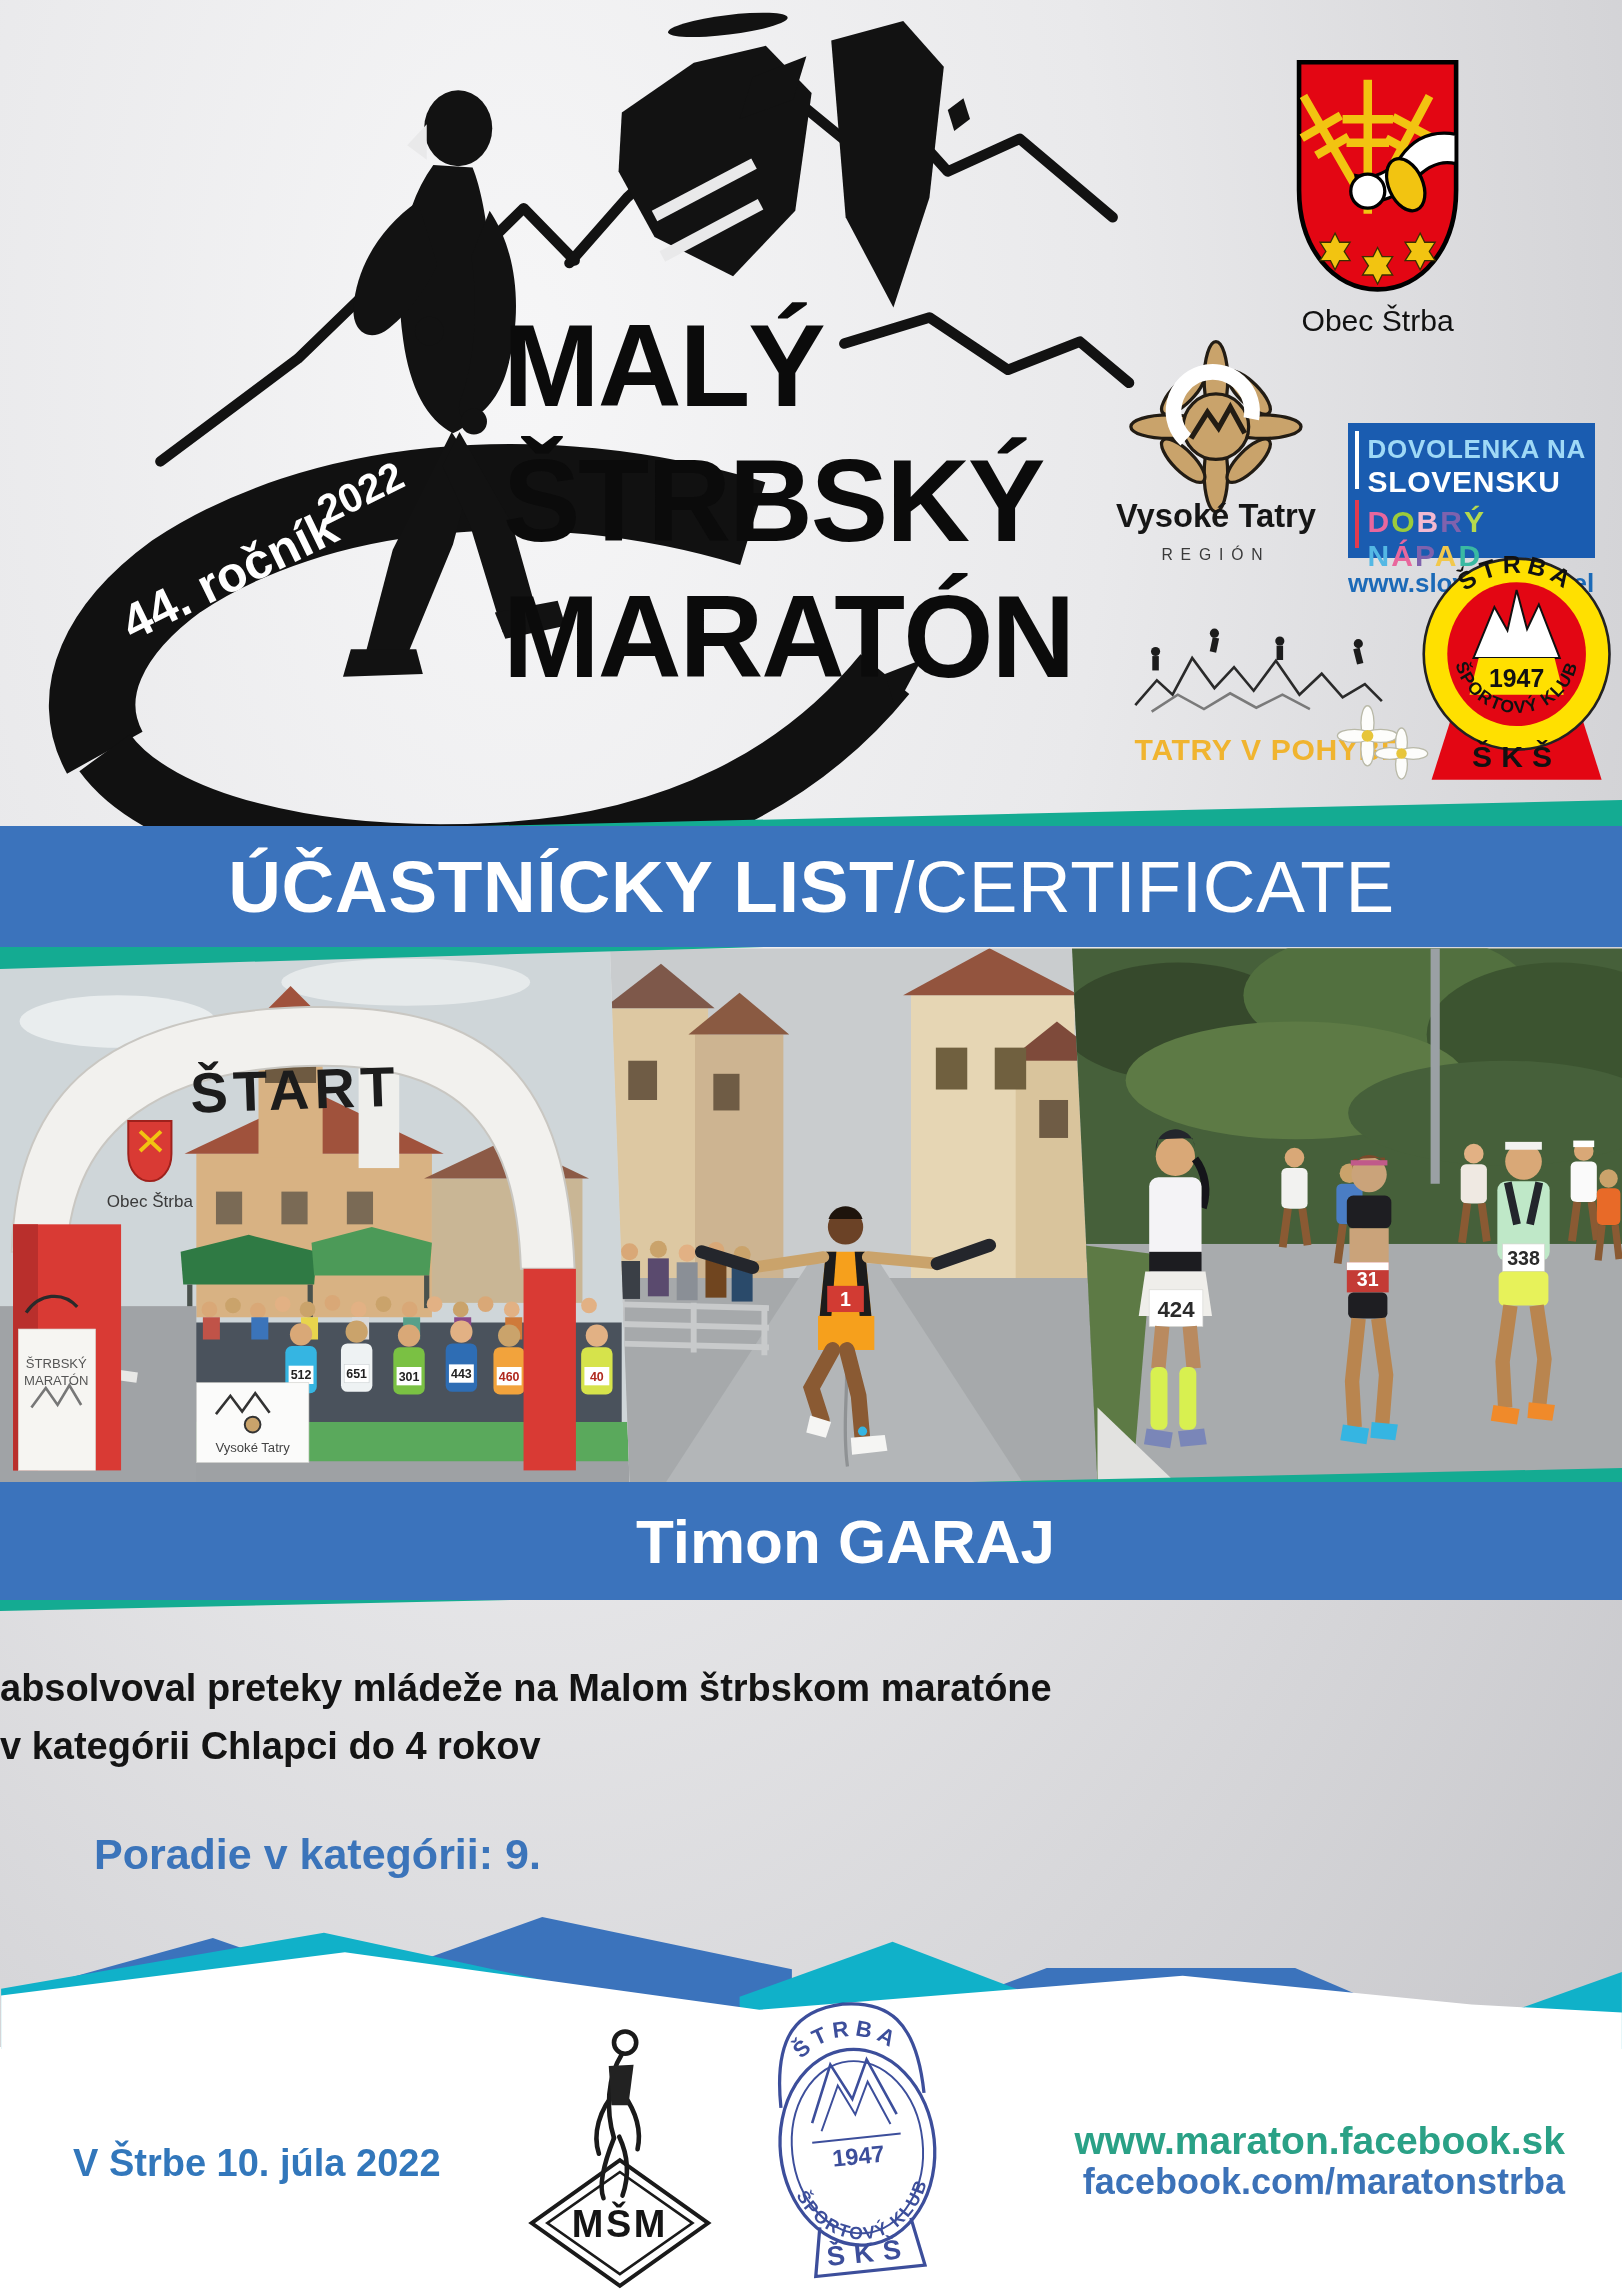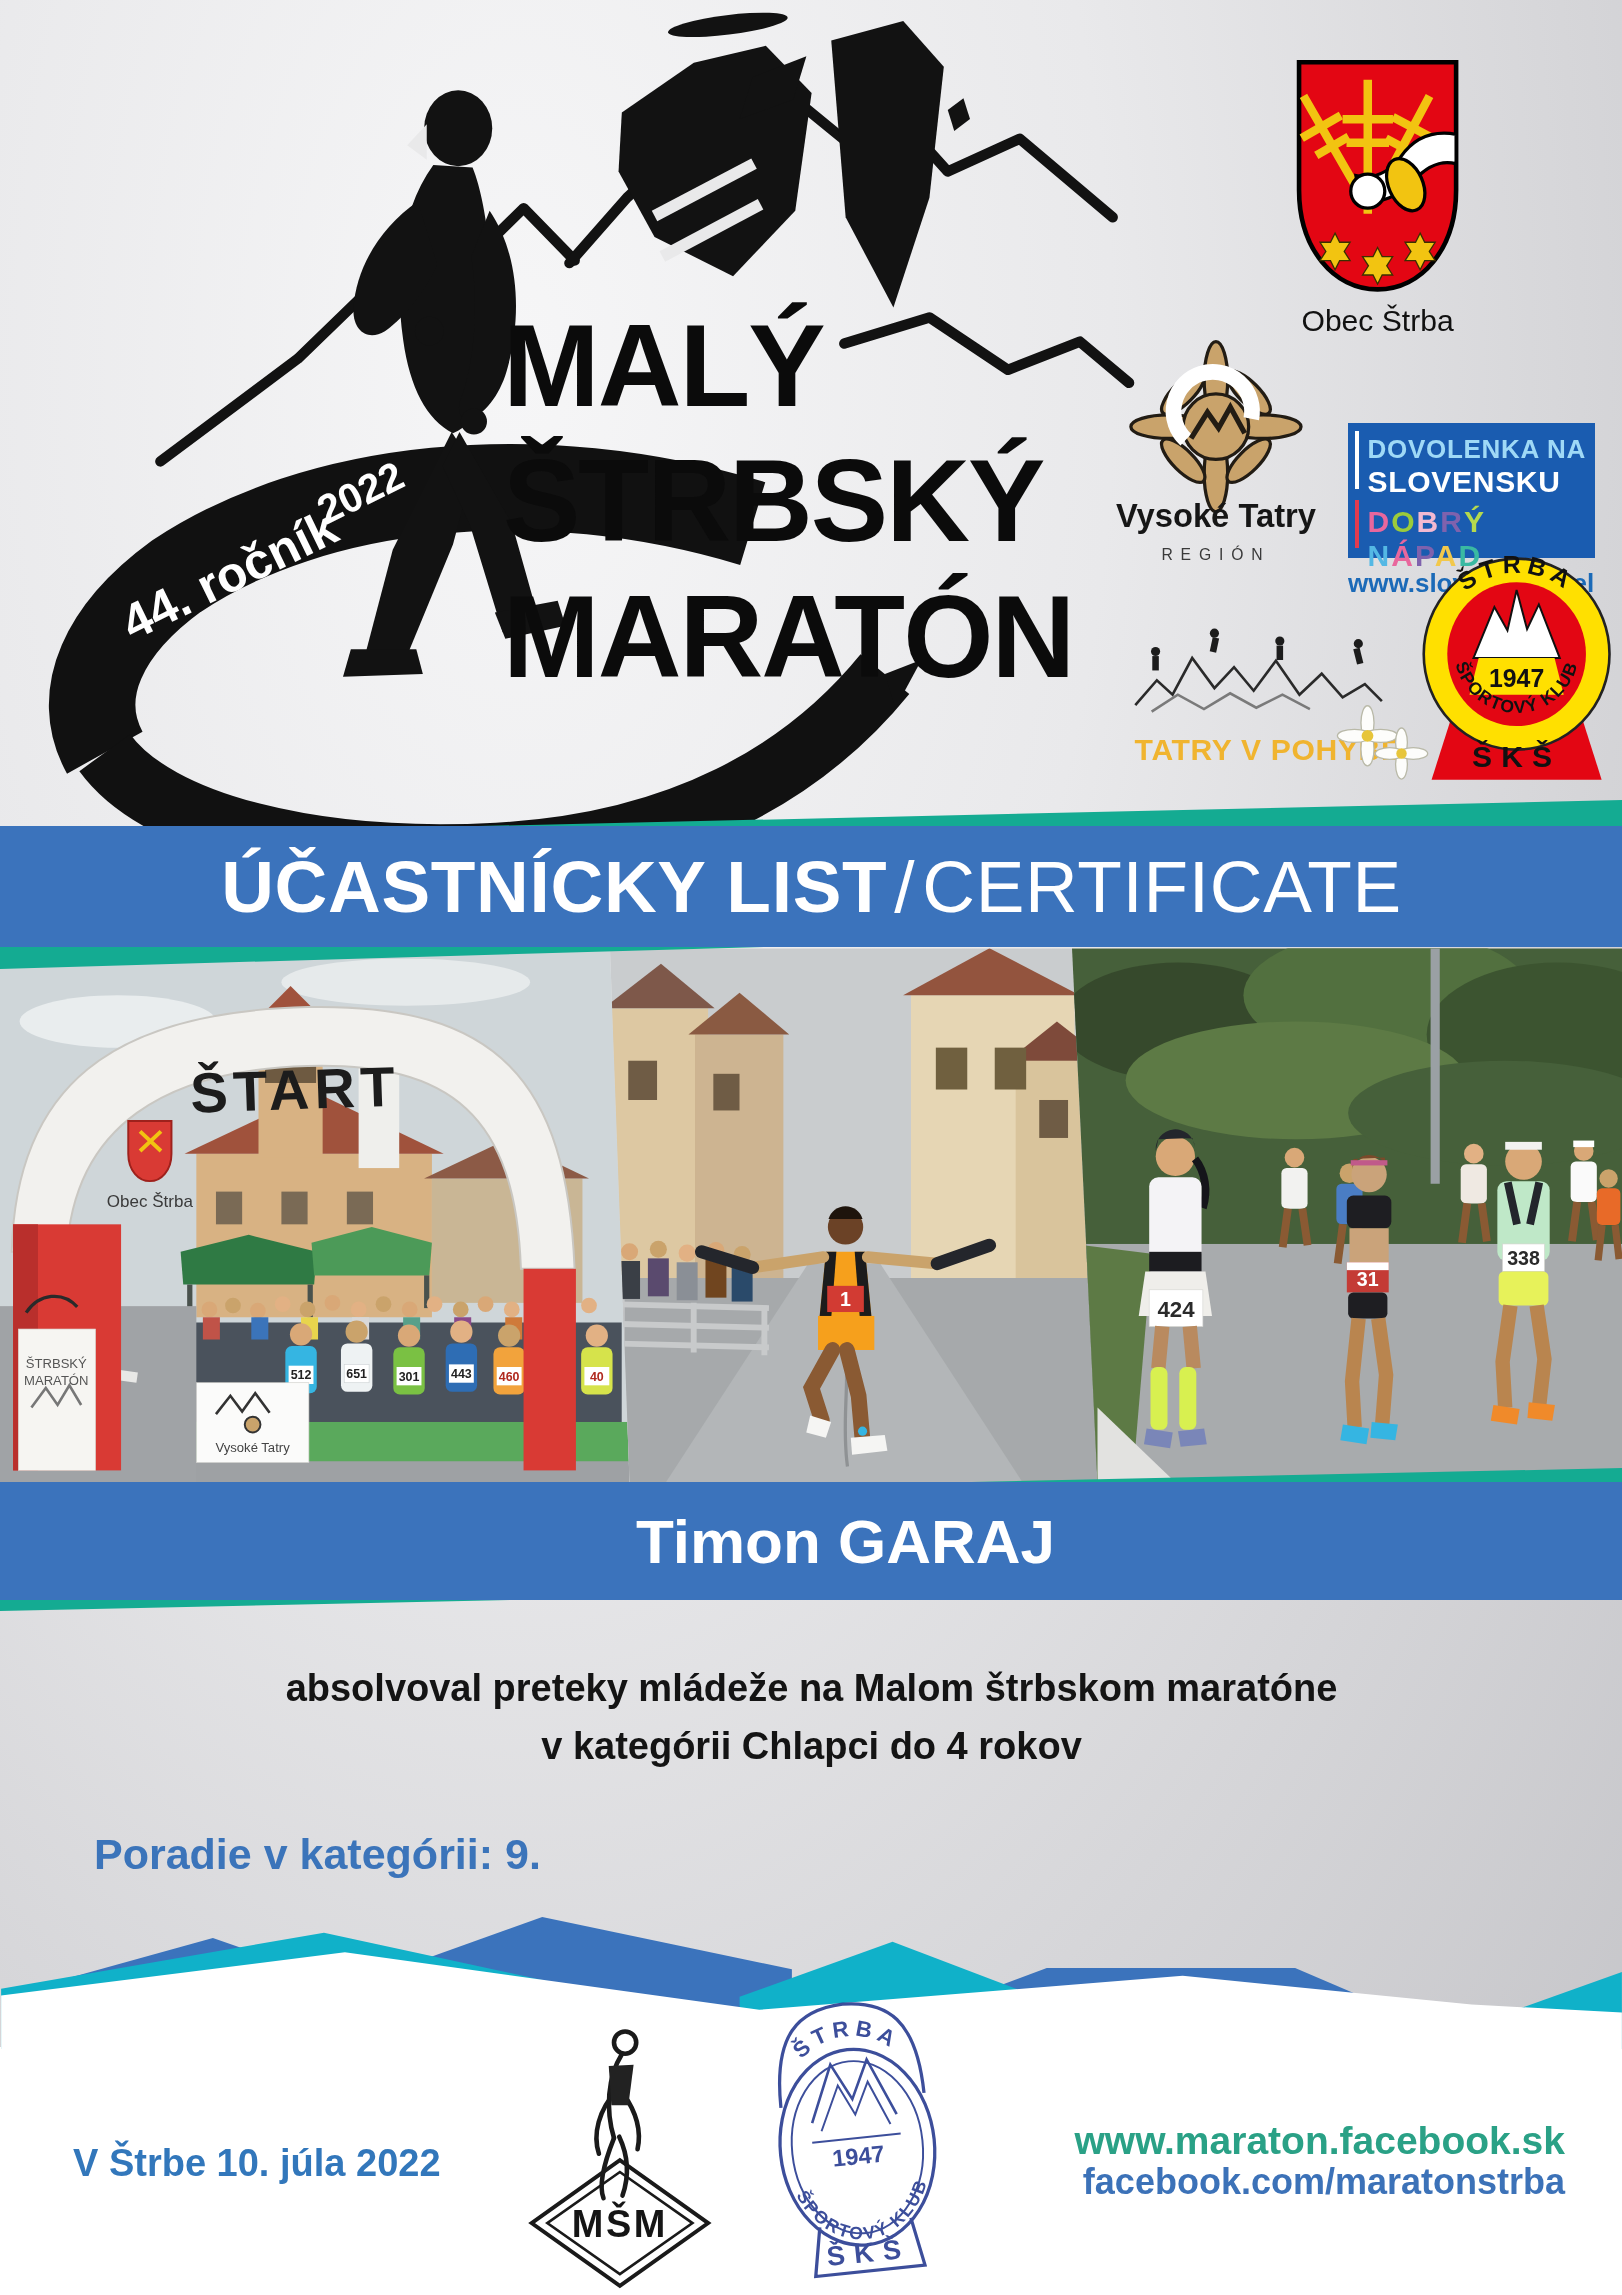--- a/index.html
+++ b/index.html
@@ -4,25 +4,25 @@
 <style>
   html,body{margin:0;padding:0;background:#888;}
   .page{position:relative;width:1623px;height:2295px;overflow:hidden;
         background:radial-gradient(ellipse at 32% 16%, #f6f6f7 0%, #e9e9eb 38%, #d6d6d9 68%, #c3c3c7 100%);
         font-family:"Liberation Sans","DejaVu Sans",sans-serif;}
   .t{position:absolute;white-space:pre;line-height:1;}
   svg.layer{position:absolute;overflow:visible;}
   .title-line{position:absolute;left:503px;font-weight:700;font-size:116px;letter-spacing:-2px;color:#0b0b0b;}
   .band-blue{position:absolute;left:0;width:1623px;background:#3b73bc;}
   .band-teal{position:absolute;left:0;width:1623px;background:#14ab92;}
-  .banner-text{width:100%;height:100%;display:flex;align-items:center;justify-content:center;color:#fff;font-size:73px;letter-spacing:0.7px;gap:7px;}
+  .banner-text{width:100%;height:100%;display:flex;align-items:center;justify-content:center;color:#fff;font-size:73px;letter-spacing:0.7px;}
   .banner-text .b{font-weight:700;}
   .banner-text .n{font-weight:400;}
   .name-text{width:100%;height:100%;display:flex;align-items:center;justify-content:center;color:#fff;font-size:62px;font-weight:700;padding-left:34px;}
-  .desc{position:absolute;left:0;width:1623px;text-align:center;color:#141414;font-weight:700;font-size:38px;}
+  .desc{position:absolute;left:0;width:1623px;text-align:left;color:#141414;font-weight:700;font-size:38px;}
   .result{position:absolute;color:#3b74ba;font-weight:700;font-size:43px;}
   .foot-link{position:absolute;font-weight:700;text-align:right;}
   .dovo-box{position:absolute;left:1348px;top:423px;width:236px;height:135px;background:#1a5cb0;padding-left:11px;}
   .dovo-box .bar1{position:absolute;left:6.5px;top:7.9px;width:4.6px;height:58px;background:#fff;}
   .dovo-box .bar2{position:absolute;left:6.5px;top:77px;width:4.6px;height:48px;background:#e23b4e;}
   .dovo-l1{position:absolute;left:19.6px;top:10.5px;font-size:26px;font-weight:700;color:#9fd9f6;letter-spacing:0.7px;}
   .dovo-l2{position:absolute;left:19.6px;top:42px;font-size:30px;font-weight:700;color:#ffffff;letter-spacing:0.7px;}
   .dovo-l3{position:absolute;left:19.6px;top:82px;font-size:30px;font-weight:700;letter-spacing:2px;}
   .dovo-url{position:absolute;left:1348px;top:568px;width:236px;text-align:center;font-size:26px;font-weight:700;color:#1b6ab8;}
   .footer-bg{position:absolute;left:0;top:2047px;width:1623px;height:249px;background:#ffffff;}

